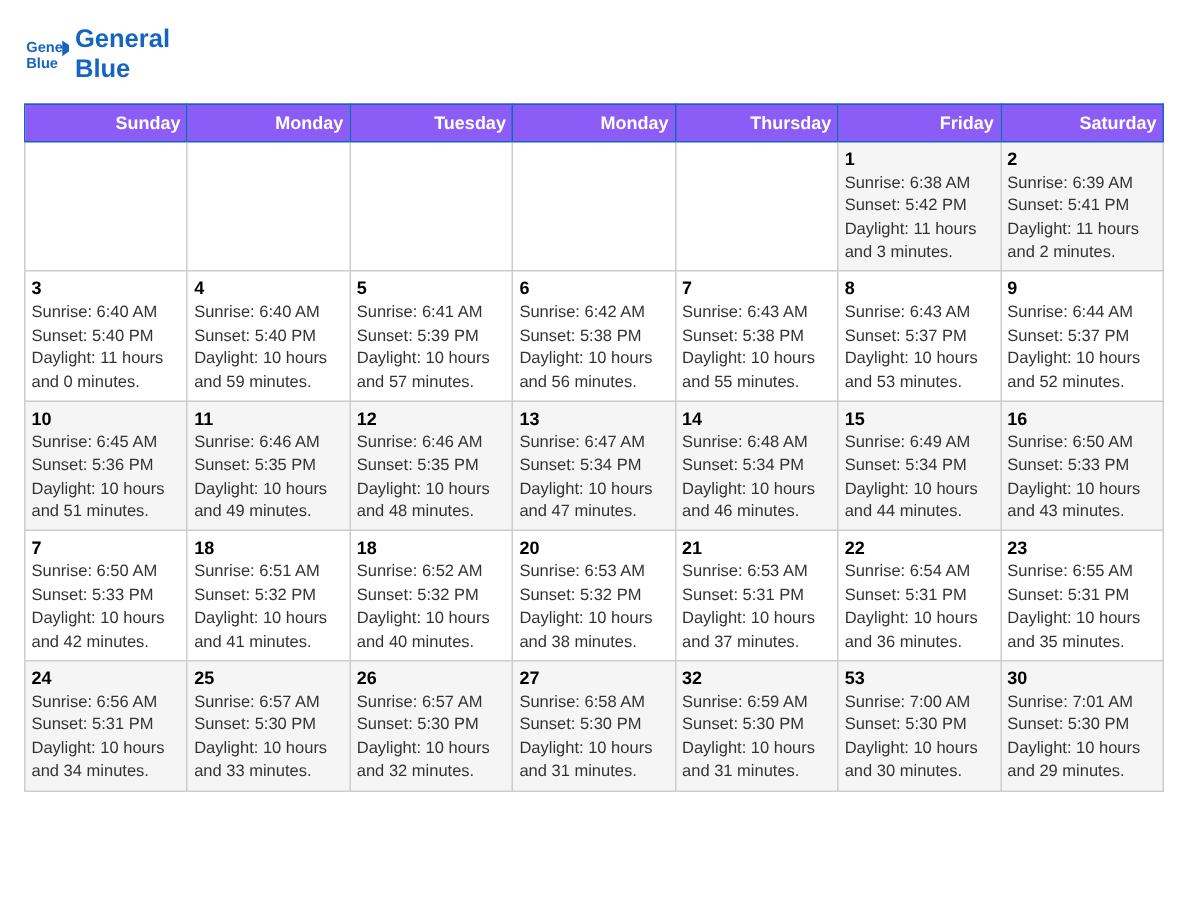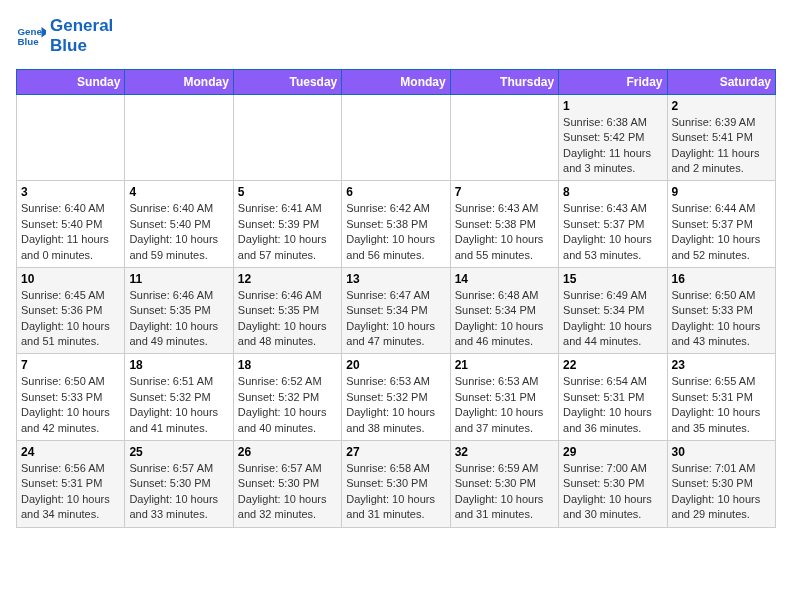--- a/index.html
+++ b/index.html
@@ -233,21 +233,21 @@
         </td>
         <td>
           <div class="day-num">27</div>
           <div class="day-info">Sunrise: 6:58 AM<br>Sunset: 5:30 PM<br>Daylight: 10 hours<br>and 31 minutes.</div>
         </td>
         <td>
           <div class="day-num">32</div>
           <div class="day-info">Sunrise: 6:59 AM<br>Sunset: 5:30 PM<br>Daylight: 10 hours<br>and 31 minutes.</div>
         </td>
         <td>
-          <div class="day-num">29</div>
+          <div class="day-num">53</div>
           <div class="day-info">Sunrise: 7:00 AM<br>Sunset: 5:30 PM<br>Daylight: 10 hours<br>and 30 minutes.</div>
         </td>
         <td>
           <div class="day-num">30</div>
           <div class="day-info">Sunrise: 7:01 AM<br>Sunset: 5:30 PM<br>Daylight: 10 hours<br>and 29 minutes.</div>
         </td>
       </tr>
     </tbody>
 </table>
 

